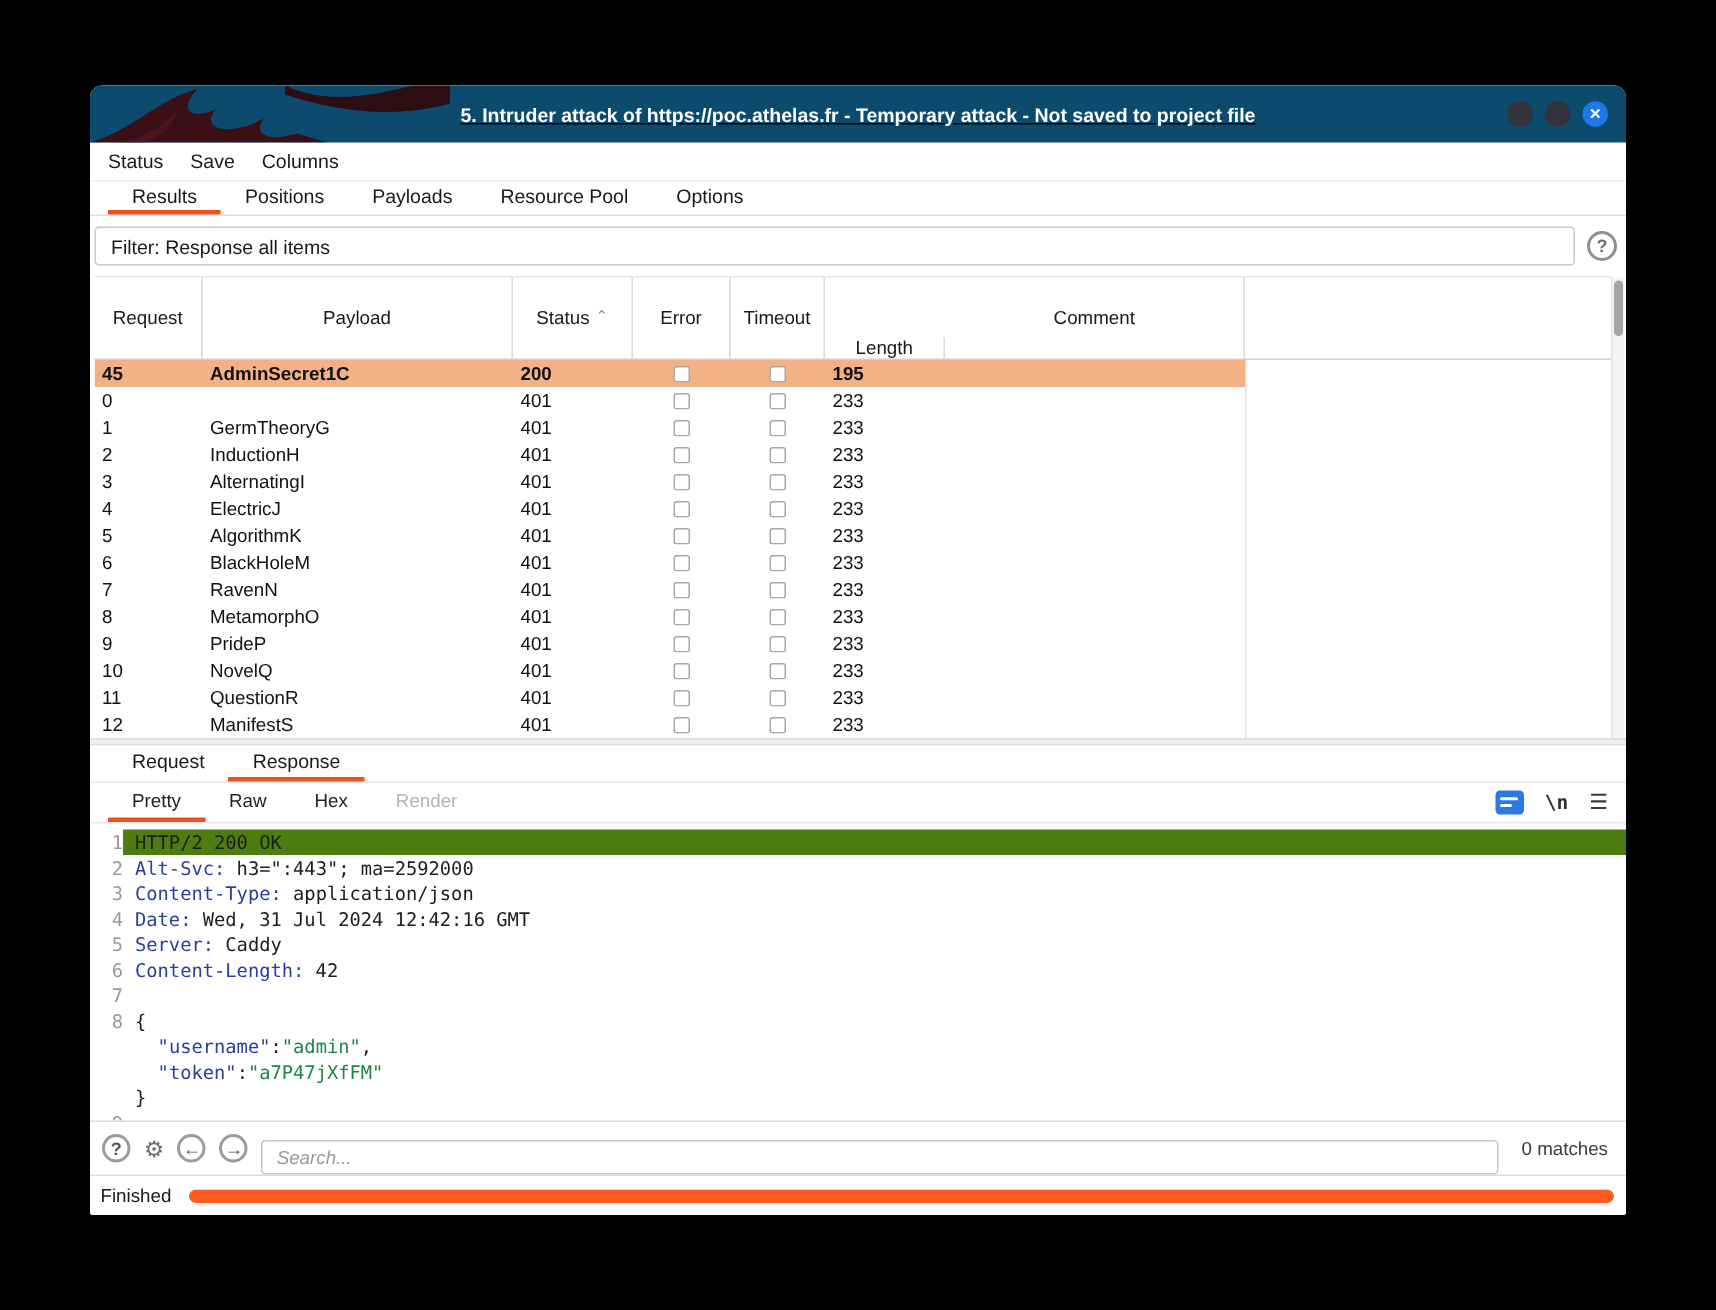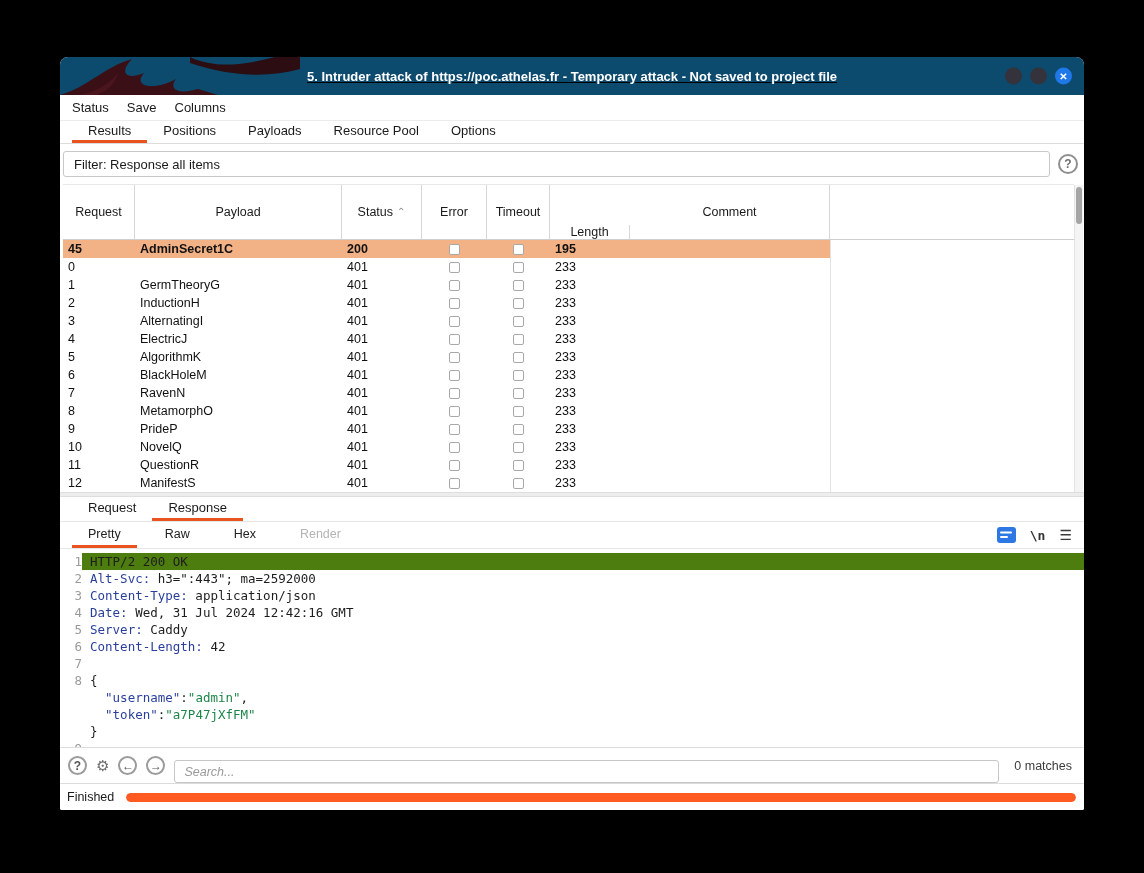--- a/index.html
+++ b/index.html
@@ -53,21 +53,21 @@
 .vscroll{position:absolute;right:1px;top:1px;bottom:0;width:9px;background:#f4f4f4;border-left:1px solid #e3e3e3;}
 .vthumb{position:absolute;left:1px;right:1px;top:2px;height:37px;background:#a5a5a5;border-radius:4px;}
 
 .splitter{flex:0 0 5px;background:#ededed;border-top:1px solid #dedede;border-bottom:1px solid #dedede;}
 
 .detail{flex:1;display:flex;flex-direction:column;min-height:0;background:#fff;}
 .dtabs{flex:0 0 25px;display:flex;padding-left:12px;border-bottom:1px solid #e6e6e6;}
 .dtab{font-size:13px;color:#1a1a1a;padding:0 16px;display:flex;align-items:center;border-bottom:3px solid transparent;}
 .dtab.active{border-bottom-color:#e8531f;}
 .vtabs-row{flex:0 0 27px;display:flex;align-items:stretch;justify-content:space-between;padding:0 12px;border-bottom:1px solid #e6e6e6;}
-.vtabs{display:flex;gap:12px;}
+.vtabs{display:flex;}
 .vtab{font-size:12.5px;color:#222;padding:0 16px;display:flex;align-items:center;border-bottom:3px solid transparent;}
 .vtab.active{border-bottom-color:#e8531f;}
 .vtab.disabled{color:#b4b4b4;}
 .vtools{display:flex;align-items:center;gap:14px;}
 .tool{font-size:13px;color:#333;font-family:"DejaVu Sans Mono",monospace;font-weight:bold;}
 .tool.blue{width:19px;height:16px;background:#2e78e3;border-radius:3px;display:flex;align-items:center;justify-content:center;}
 .tool.menu{font-family:"DejaVu Sans",sans-serif;font-size:14px;color:#3a3a3a;}
 
 .editor{flex:1;overflow:hidden;padding-top:4px;font-family:"DejaVu Sans Mono",monospace;}
 .eline{display:flex;height:17px;line-height:17px;font-size:12.5px;}

